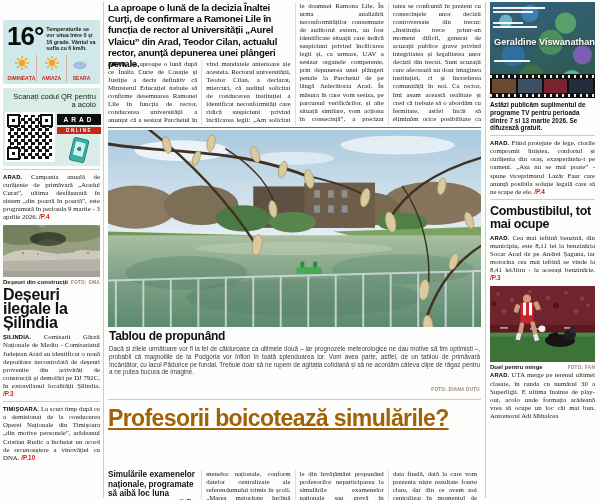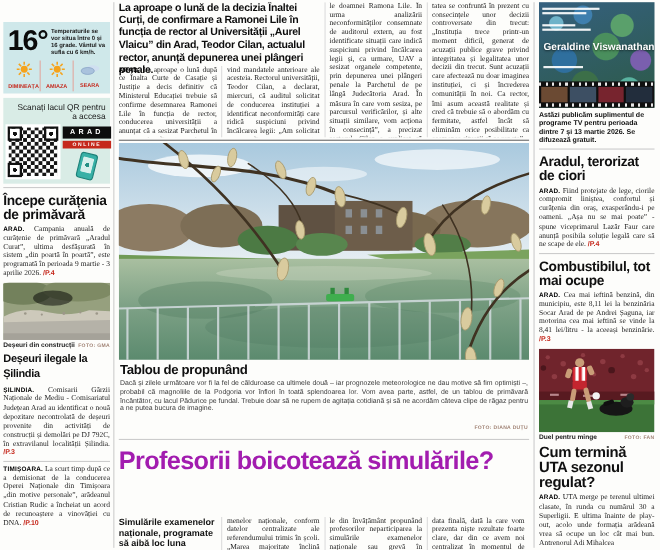--- a/index.html
+++ b/index.html
@@ -59,21 +59,21 @@
   .ts-c2{grid-column:2;grid-row:2;border-left:1px solid #ddd;}
   .ts-c3{grid-column:3;grid-row:1/3;border-left:1px solid #ddd;}
   .ts-c4{grid-column:4;grid-row:1/3;border-left:1px solid #ddd;padding-right:0;}
   .rule-dark{border:none;border-top:1.5px solid #6a6a6a;margin:2px 0 0 0;}
   
   .feat-cap{padding:3px 1px 1px 1px;}
   .feat-title{font:700 12px/13px "Liberation Sans",sans-serif;letter-spacing:-.3px;color:#101010;}
   .feat-text{font:400 6.3px/7.7px "Liberation Sans",sans-serif;color:#3c3c3c;text-align:justify;margin-top:2px;}
   .feat-credit{text-align:right;margin-top:1px;}
   
-  .bs-h{font:700 23px/26px "Liberation Sans",sans-serif;letter-spacing:-.6px;color:#a21caf;margin:2px 0 3px 0;}
+  .bs-h{font:700 23px/26px "Liberation Sans",sans-serif;letter-spacing:-.6px;color:#a16207;margin:2px 0 3px 0;text-decoration:underline;}
   .bs{display:grid;grid-template-columns:repeat(4,1fr);height:66px;overflow:hidden;}
   .bs-col{font:400 6.8px/8.05px "Liberation Serif",serif;text-align:justify;padding:0 4px;overflow:hidden;margin-top:36px;}
   .bs-col.first{padding-left:0;}
   .bs-col + .bs-col{border-left:1px solid #ddd;}
   .bs-lead{font:700 8.2px/9.6px "Liberation Sans",sans-serif;color:#111;text-align:left;margin-bottom:4px;}
   
   .tv{position:relative;height:96px;overflow:hidden;background:
       radial-gradient(circle at 15% 20%,#6fb3c9 0 6px,transparent 7px),
       radial-gradient(circle at 38% 12%,#3f7fae 0 8px,transparent 9px),
       radial-gradient(circle at 72% 22%,#5aa06b 0 10px,transparent 11px),
@@ -143,39 +143,38 @@
           <span><svg width="18" height="12" viewBox="0 0 24 14">
                 <ellipse cx="15" cy="6" rx="8" ry="4" fill="#cfdff0"></ellipse>
                 <ellipse cx="9" cy="9" rx="8" ry="4.2" fill="#a9c2dd" stroke="#7f9cc0" stroke-width=".8"></ellipse>
               </svg></span>
           <div class="w-label">SEARA</div>
         </div>
       </div>
     </div>
 
     <div class="qrbox">
-      <div class="qr-title">Scanați lacul QR pentru a accesa</div>
+      <div class="qr-title">Scanați codul QR pentru a acolo</div>
       <div class="qr-row">
         <div class="qr">
             <i class="tl"></i>
             <i class="tr"></i>
             <i class="bl"></i>
           </div>
         <div class="qr-side">
           <div class="logo-arad">ARAD</div>
           <div class="logo-online">ONLINE</div>
           <div class="phone"></div>
         </div>
       </div>
     </div>
 
     <hr class="sep">
 
     <div>
-      <div class="rail-h">Începe curățenia de primăvară</div>
       <div class="body"><span class="kicker">ARAD.</span> <span>Campania anuală de curățenie de primăvară „Aradul Curat”, ultima desfășurată în sistem „din poartă în poartă”, este programată în perioada 9 martie - 3 aprilie 2026. </span><span class="ref">/P.4</span></div>
     </div>
 
     <div style="margin-top:4px;">
       <svg class="ph" width="97" height="52" viewBox="0 0 97 52" preserveAspectRatio="none">
         <rect width="97" height="52" fill="#96a07e"></rect>
         <ellipse cx="18" cy="9" rx="26" ry="11" fill="#73815c"></ellipse>
         <ellipse cx="68" cy="7" rx="32" ry="10" fill="#7e8a64"></ellipse>
         <ellipse cx="45" cy="14" rx="18" ry="7" fill="#6977533" opacity=".5"></ellipse>
         <rect y="32" width="97" height="20" fill="#b5b2a8"></rect>
@@ -189,21 +188,21 @@
           </g>
         <rect y="46" width="97" height="6" fill="#a5a299"></rect>
       </svg>
       <div class="capt-row">
         <span class="capt">Deșeuri din construcții</span>
         <span class="credit">FOTO: GMA</span>
       </div>
     </div>
 
     <div>
-      <div class="rail-h" style="font-size:10px;line-height:14px;">Deșeuri ilegale la Șilindia</div>
+      <div class="rail-h" style="font-size:16px;line-height:14px;">Deșeuri ilegale la Șilindia</div>
       <div class="body"><span class="kicker">ȘILINDIA.</span> <span>Comisarii Gărzii Naționale de Mediu - Comisariatul Județean Arad au identificat o nouă depozitare necontrolată de deșeuri provenite din activități de construcții și demolări pe DJ 792C, în extravilanul localității Șilindia. </span><span class="ref">/P.3</span></div>
     </div>
 
     <hr class="sep">
 
     <div>
       <div class="body"><span class="kicker">TIMIȘOARA.</span> <span>La scurt timp după ce a demisionat de la conducerea Operei Naționale din Timișoara „din motive personale”, arădeanul Cristian Rudic a încheiat un acord de recunoaștere a vinovăției cu DNA. </span><span class="ref">/P.10</span></div>
     </div>
   </div>
 
@@ -349,21 +348,20 @@
         <div class="frame" style="background:#3d4f63;"></div>
         <div class="frame" style="background:#77242e;"></div>
         <div class="frame" style="background:#222d3c;"></div>
       </div>
     </div>
     <div class="tv-note">Astăzi publicăm suplimentul de programe TV pentru perioada dintre 7 și 13 martie 2026. Se difuzează gratuit.</div>
 
     <hr class="sep">
 
     <div>
-      <div class="rail-h">Aradul, terorizat de ciori</div>
       <div class="body"><span class="kicker">ARAD.</span> <span>Fiind protejate de lege, ciorile compromit liniștea, confortul și curățenia din oraș, exasperându-i pe oameni. „Așa nu se mai poate” - spune viceprimarul Lazăr Faur care anunță posibila soluție legală care să ne scape de ele. </span><span class="ref">/P.4</span></div>
     </div>
 
     <hr class="sep">
 
     <div>
       <div class="rail-h">Combustibilul, tot mai ocupe</div>
       <div class="body"><span class="kicker">ARAD.</span> <span>Cea mai ieftină benzină, din municipiu, este 8,11 lei la benzinăria Socar Arad de pe Andrei Șaguna, iar motorina cea mai ieftină se vinde la 8,41 lei/litru - la aceeași benzinărie. </span><span class="ref">/P.3</span></div>
     </div>
 
@@ -416,18 +414,17 @@
         <rect x="58" y="50" width="10" height="4" rx="2" fill="#101010" transform="rotate(-18 58 50)"></rect>
         <circle cx="52" cy="44" r="3.4" fill="#f3f3f3"></circle>
       </svg>
       <div class="capt-row">
         <span class="capt">Duel pentru minge</span>
         <span class="credit">FOTO: FAN</span>
       </div>
     </div>
 
     <div>
-      <div class="rail-h" style="font-size:13.5px;line-height:14px;">Cum termină UTA sezonul regulat?</div>
       <div class="body"><span class="kicker">ARAD.</span> <span>UTA merge pe terenul ultimei clasate, în runda cu numărul 30 a Superligii. E ultima înainte de play-out, acolo unde formația arădeană vrea să ocupe un loc cât mai bun. Antrenorul Adi Mihalcea</span></div>
     </div>
   </div>
 
 </div>
 
 </body></html>

